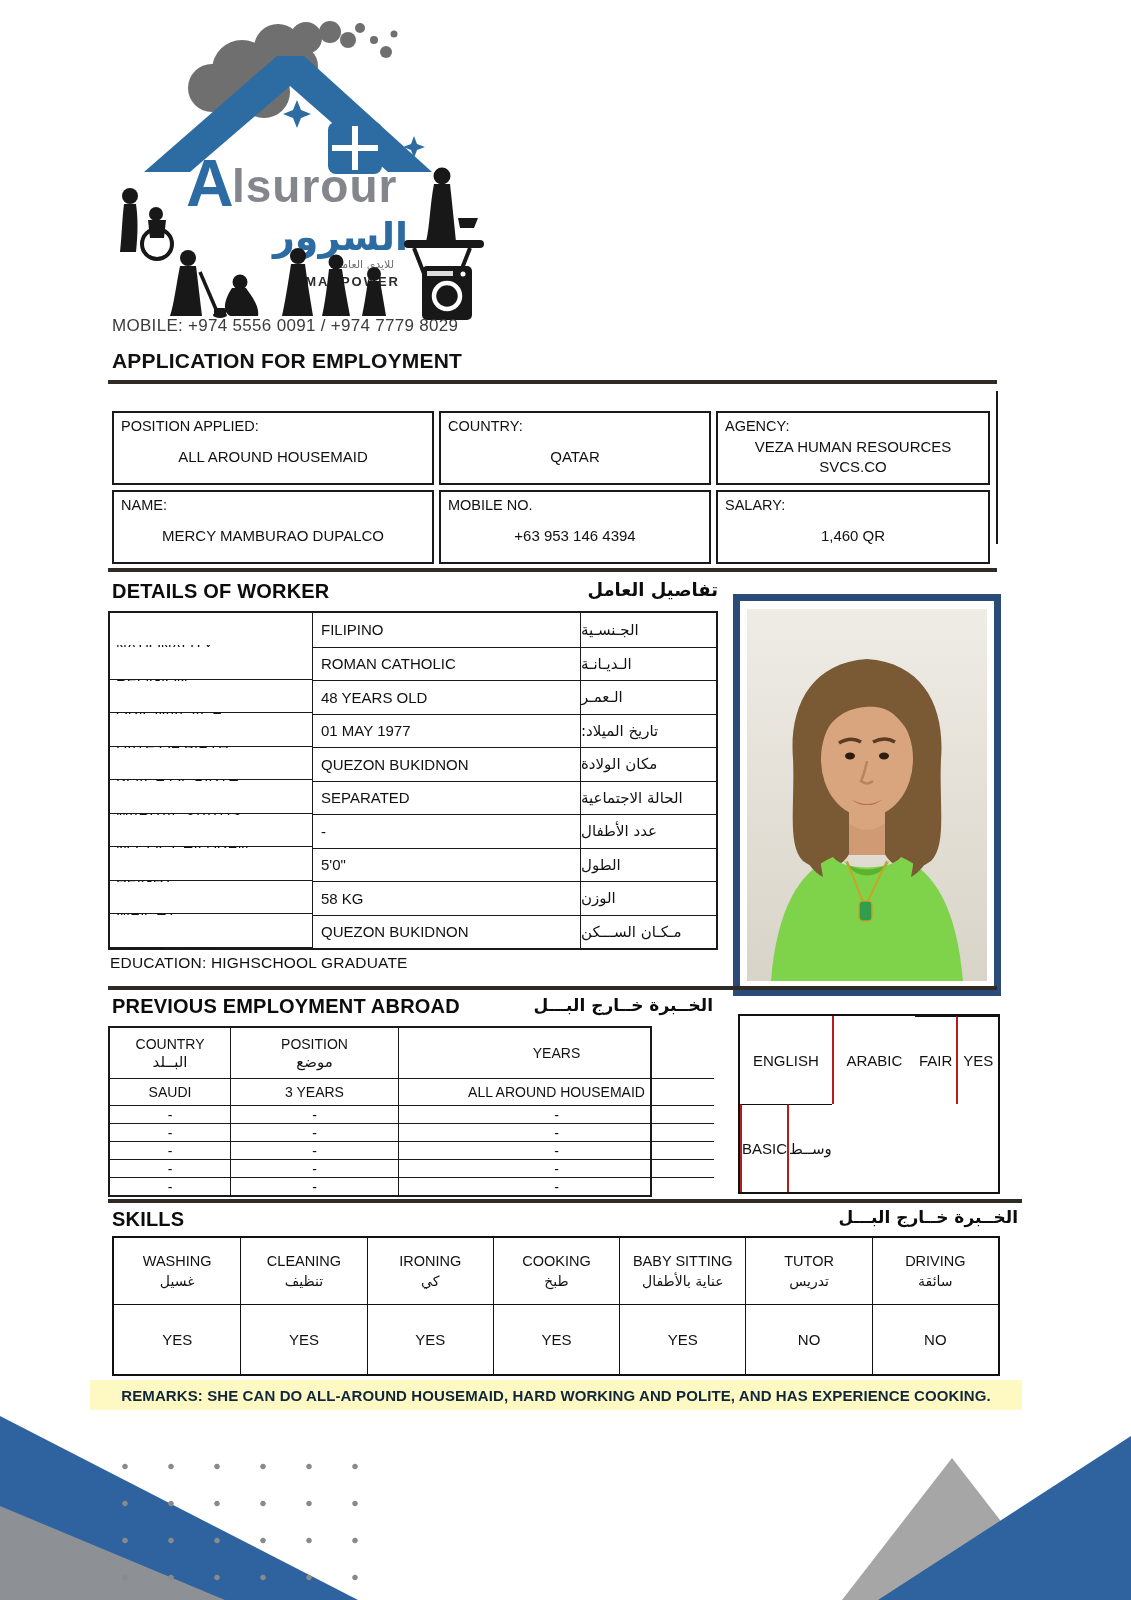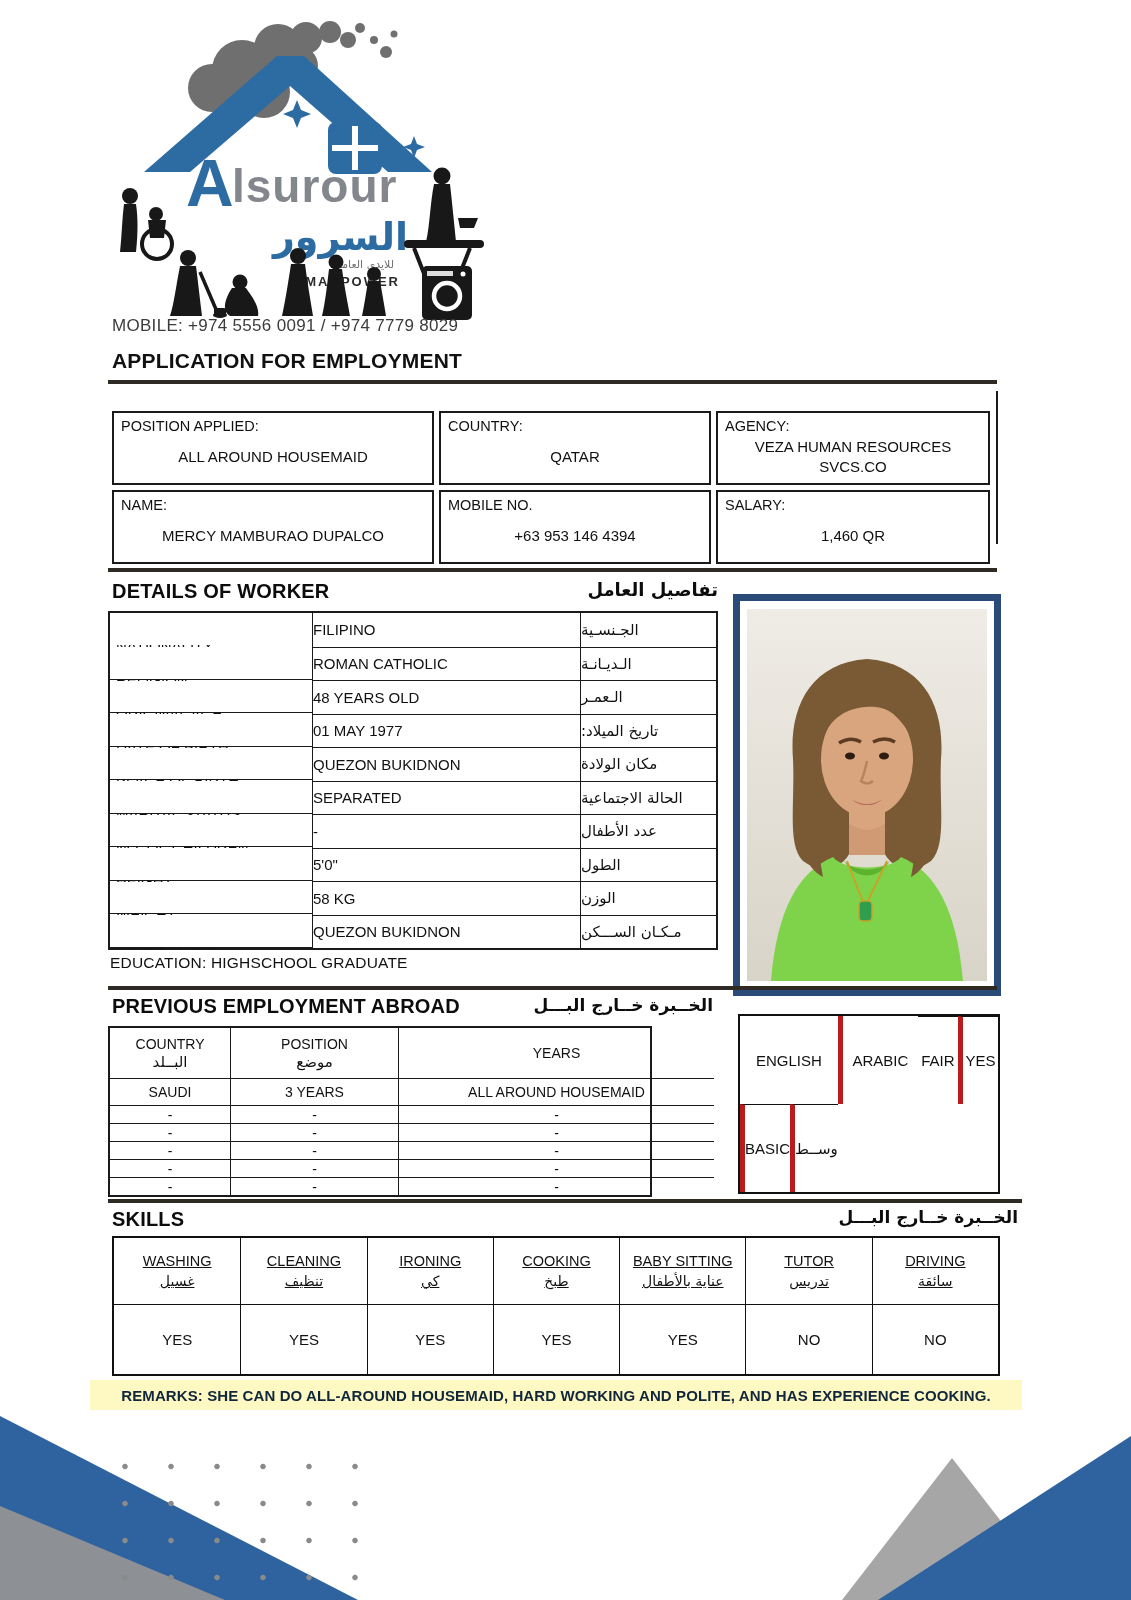--- a/index.html
+++ b/index.html
@@ -38,21 +38,21 @@
 
   
   .details-table { position:absolute; left:108px; top:611px; width:610px;
     display:grid; grid-template-columns:202px 268px 136px; grid-auto-rows:33.5px;
     border:2px solid #1a1a1a; box-sizing:border-box; }
   .details-table > div { display:flex; align-items:center; font-size:15px;
     border-left:1px solid #1a1a1a; border-top:1px solid #1a1a1a; box-sizing:border-box; overflow:hidden; }
   .details-table > div:nth-child(3n+1) { border-left:none;margin-top:32px; }
   .details-table > div:nth-child(-n+3) { border-top:none; }
   .dt-label { padding-left:6px; }
-  .dt-value { }
+  .dt-value { padding-left:8px; }
   .dt-ar { justify-content:flex-end; padding-right:8px; font-size:15px; }
   .education { position:absolute; left:110px; top:954px; font-size:15.5px; letter-spacing:.2px; }
 
   
   .photo-frame { position:absolute; left:733px; top:594px; width:268px; height:402px;
     border:7px solid #2a4a78; background:#ffffff; box-sizing:border-box; padding:7px; }
   .photo-frame svg { width:100%; height:100%; display:block; }
 
   
   .emp-table { position:absolute; left:108px; top:1026px; width:544px;
@@ -66,33 +66,33 @@
   .emp-table > div:nth-child(-n+3) { border-top:none; }
   .emp-h { font-size:15px; }
   .emp-h .ar { font-size:15px; margin-top:1px; }
   .emp-dash { font-size:12px; }
 
   
   .lang-table { position:absolute; left:738px; top:1014px; width:262px;
     display:grid; grid-template-columns:repeat(6,1fr); grid-template-rows:88px 88px;
     border:2px solid #111; box-sizing:border-box; }
   .lang-table > div { display:flex; align-items:center; justify-content:center; font-size:15px;
-    border-left:5px solid #b91c1c; border-top:1px solid #111; box-sizing:border-box; }
+    border-left:2px solid #b91c1c; border-top:1px solid #111; box-sizing:border-box; }
   .lang-table > div:nth-child(1) { grid-column:1/3; border-left:none; border-top:none; }
   .lang-table > div:nth-child(2) { grid-column:3/5; border-top:none; }
   .lang-table > div:nth-child(3) { border-left:none; }
 
   
   .skills-table { position:absolute; left:112px; top:1236px; width:888px;
     display:grid; grid-template-columns:repeat(7,1fr); grid-template-rows:66px 70px;
     border:2px solid #111; box-sizing:border-box; }
   .skills-table > div { display:flex; flex-direction:column; align-items:center; justify-content:center;
     text-align:center; border-left:1px solid #111; border-top:1px solid #111; box-sizing:border-box; }
   .skills-table > div:nth-child(7n+1) { border-left:none; }
-  .skills-table > div:nth-child(-n+7) { border-top:none;text-decoration:underline; }
+  .skills-table > div:nth-child(-n+7) { border-top:none; }
   .sk-name { font-size:14.5px; }
   .sk-ar { font-size:14px; margin-top:4px; }
   .sk-val { font-size:15px; }
 
   
   .remarks { position:absolute; left:90px; top:1380px; width:932px; height:30px;
     background:#fef9c3; display:flex; align-items:center; justify-content:center;
     font-weight:bold; font-size:15px; color:#10263d; letter-spacing:.1px; z-index:4; }
 
   

